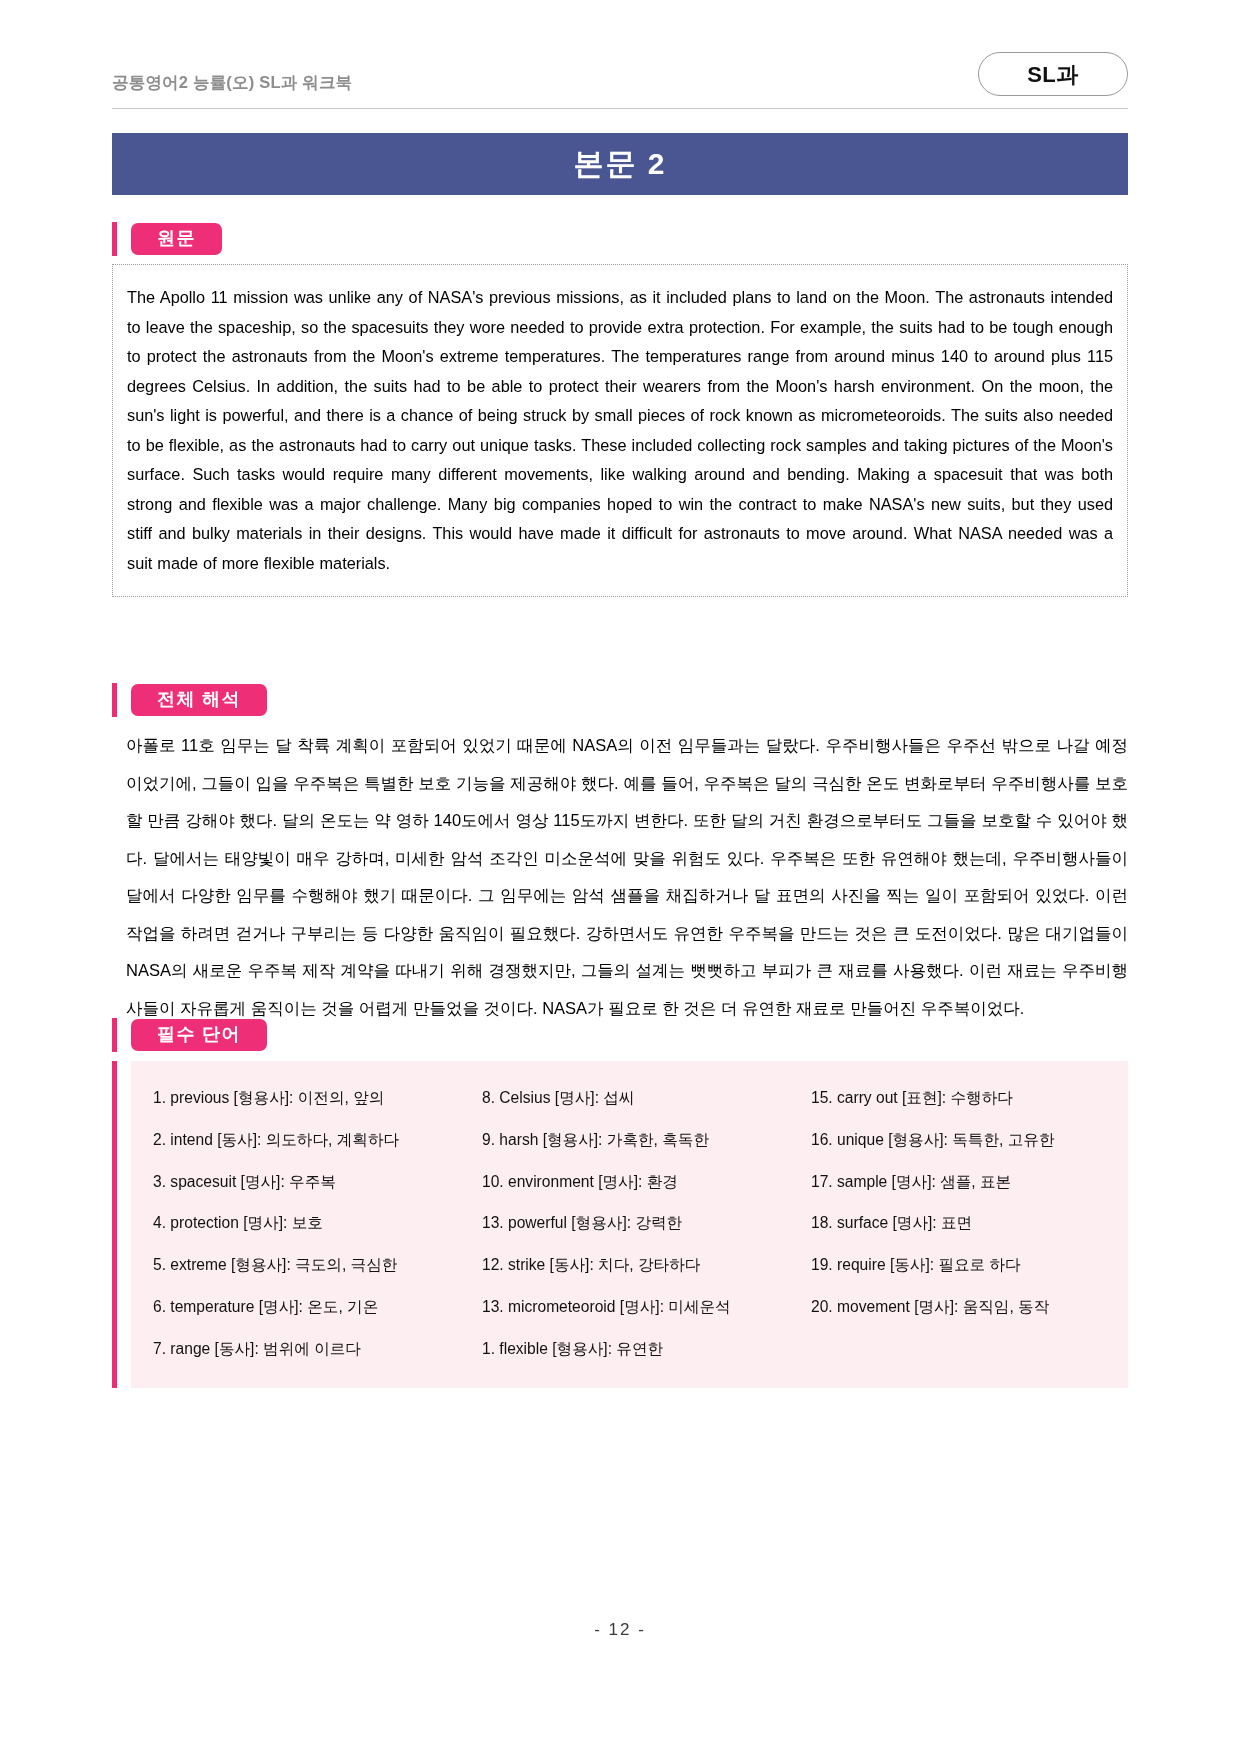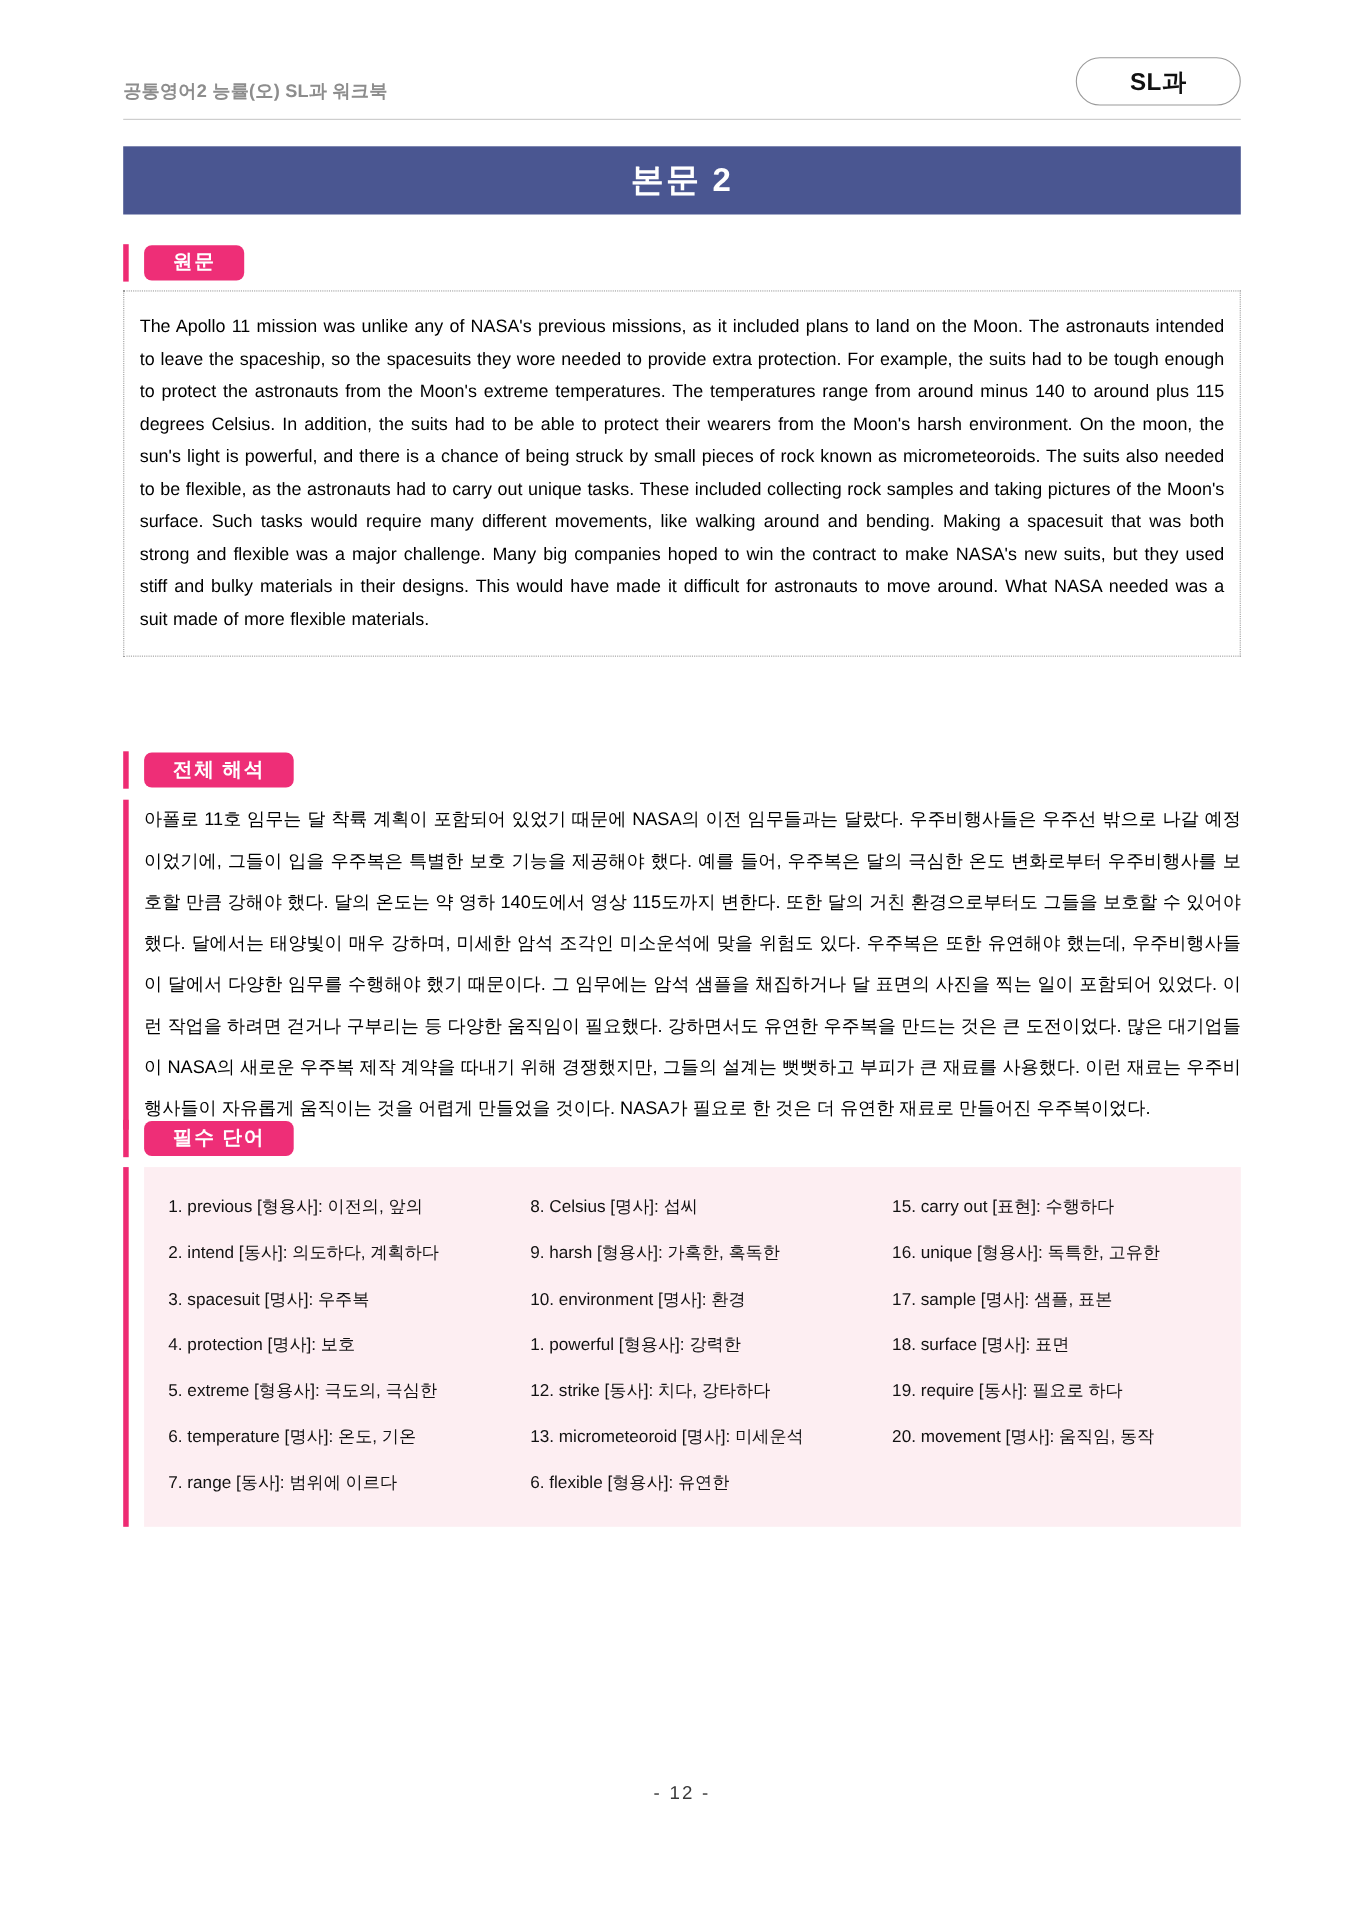--- a/index.html
+++ b/index.html
@@ -137,20 +137,21 @@
     text-justify: inter-word;
     color: #000000;
     word-spacing: 0.5px;
   }
 
   
   #translation-section { top: 683px; }
   .trans-body {
     display: flex;
     margin-top: 10px;
+    flex-direction: column;
   }
   .trans-bar {
     width: 5px;
     background: #ee2b73;
     flex: 0 0 auto;
     align-self: stretch;
   }
   .trans-text {
     margin-left: 14px;
     font-size: 16.5px;
@@ -254,24 +255,24 @@
           <div class="vocab-item">3. spacesuit [명사]: 우주복</div>
           <div class="vocab-item">4. protection [명사]: 보호</div>
           <div class="vocab-item">5. extreme [형용사]: 극도의, 극심한</div>
           <div class="vocab-item">6. temperature [명사]: 온도, 기온</div>
           <div class="vocab-item">7. range [동사]: 범위에 이르다</div>
         </div>
         <div class="vocab-col">
           <div class="vocab-item">8. Celsius [명사]: 섭씨</div>
           <div class="vocab-item">9. harsh [형용사]: 가혹한, 혹독한</div>
           <div class="vocab-item">10. environment [명사]: 환경</div>
-          <div class="vocab-item">1. powerful [형용사]: 강력한</div>
+          <div class="vocab-item">13. powerful [형용사]: 강력한</div>
           <div class="vocab-item">12. strike [동사]: 치다, 강타하다</div>
           <div class="vocab-item">13. micrometeoroid [명사]: 미세운석</div>
-          <div class="vocab-item">6. flexible [형용사]: 유연한</div>
+          <div class="vocab-item">1. flexible [형용사]: 유연한</div>
         </div>
         <div class="vocab-col">
           <div class="vocab-item">15. carry out [표현]: 수행하다</div>
           <div class="vocab-item">16. unique [형용사]: 독특한, 고유한</div>
           <div class="vocab-item">17. sample [명사]: 샘플, 표본</div>
           <div class="vocab-item">18. surface [명사]: 표면</div>
           <div class="vocab-item">19. require [동사]: 필요로 하다</div>
           <div class="vocab-item">20. movement [명사]: 움직임, 동작</div>
         </div>
       </div>

